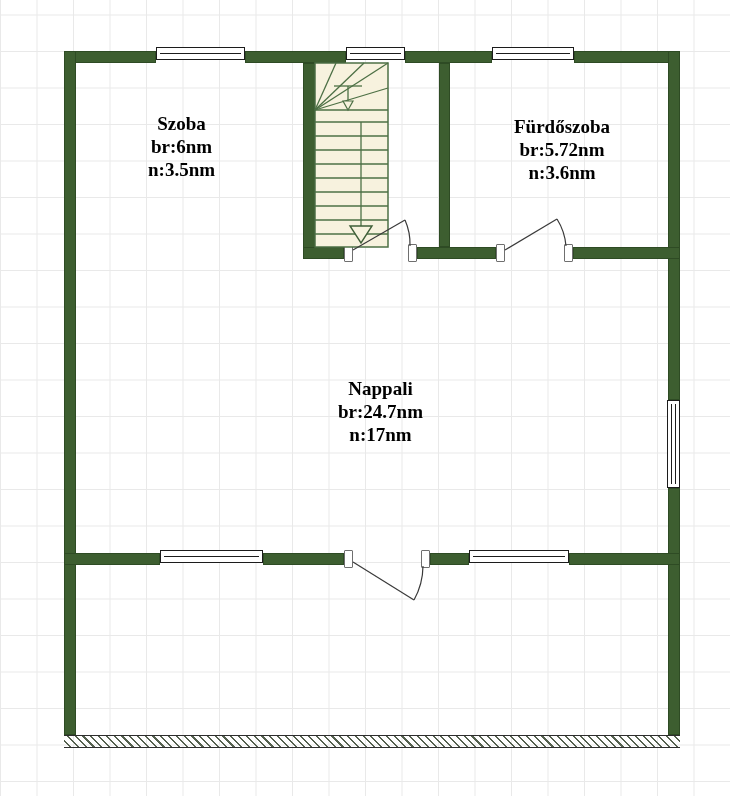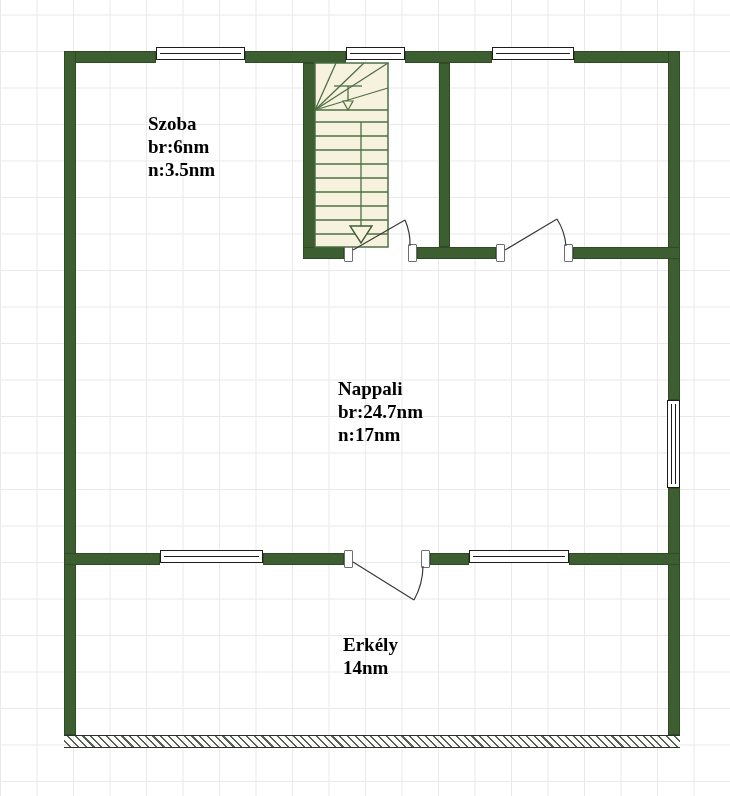--- a/index.html
+++ b/index.html
@@ -13,21 +13,21 @@
     background-position:0 0, 0 14.5px;
     font-family:"Liberation Serif", serif;
   }
   :root{
     --wall:#3d5e30;
     --grid:#e9e9e9;
     --stairfill:#f7f2de;
     --stairline:#4d7045;
     --ink:#000000;
   }
-  .abs{position:absolute;}
+  .abs{position:absolute;text-align:center;}
   .wall{position:absolute;background:var(--wall);box-shadow:inset 0 0 0 1px rgba(20,40,15,.35);}
   .win-h{position:absolute;background:#fff;border:1px solid #1c1c1c;box-sizing:border-box;}
   .win-h::before{content:'';position:absolute;left:3px;right:3px;top:50%;margin-top:-1px;border-top:1px solid #1c1c1c;}
   .win-v{position:absolute;background:#fff;border:1px solid #1c1c1c;box-sizing:border-box;}
   .win-v::before{content:'';position:absolute;top:3px;bottom:3px;left:3px;width:1px;background:#1c1c1c;}
   .win-v::after{content:'';position:absolute;top:3px;bottom:3px;right:3px;width:1px;background:#1c1c1c;}
   .jamb{position:absolute;width:9px;height:18px;background:#fff;border:1px solid #6f6f6f;box-sizing:border-box;border-radius:1px;}
   .hatch{
     position:absolute;border-top:1px solid #2e2e2e;border-bottom:1px solid #2e2e2e;box-sizing:border-box;
     background:repeating-linear-gradient(45deg, rgba(0,0,0,0) 0 4px, #55614f 4px 5.5px);
@@ -120,23 +120,24 @@
     </g>
   </svg>
 
   <div class="hatch" style="left:64px;top:735px;width:616px;height:13px;"></div>
 
   <div class="label" style="left:148px;top:112px;">
     <div>Szoba</div>
     <div>br:6nm</div>
     <div>n:3.5nm</div>
   </div>
+  <div class="label" style="left:514px;top:115px;">
+    <div>Fürdőszoba</div>
+    <div>br:5.72nm</div>
+    <div>n:3.6nm</div>
+  </div>
   <div class="label" style="left:338px;top:357px;margin-top:20px;">
     <div>Nappali</div>
     <div>br:24.7nm</div>
     <div>n:17nm</div>
   </div>
-  <div class="label" style="left:343px;top:633px;">
-    <div>Erkély</div>
-    <div>14nm</div>
-  </div>
 
 </div>
 
 </body></html>

